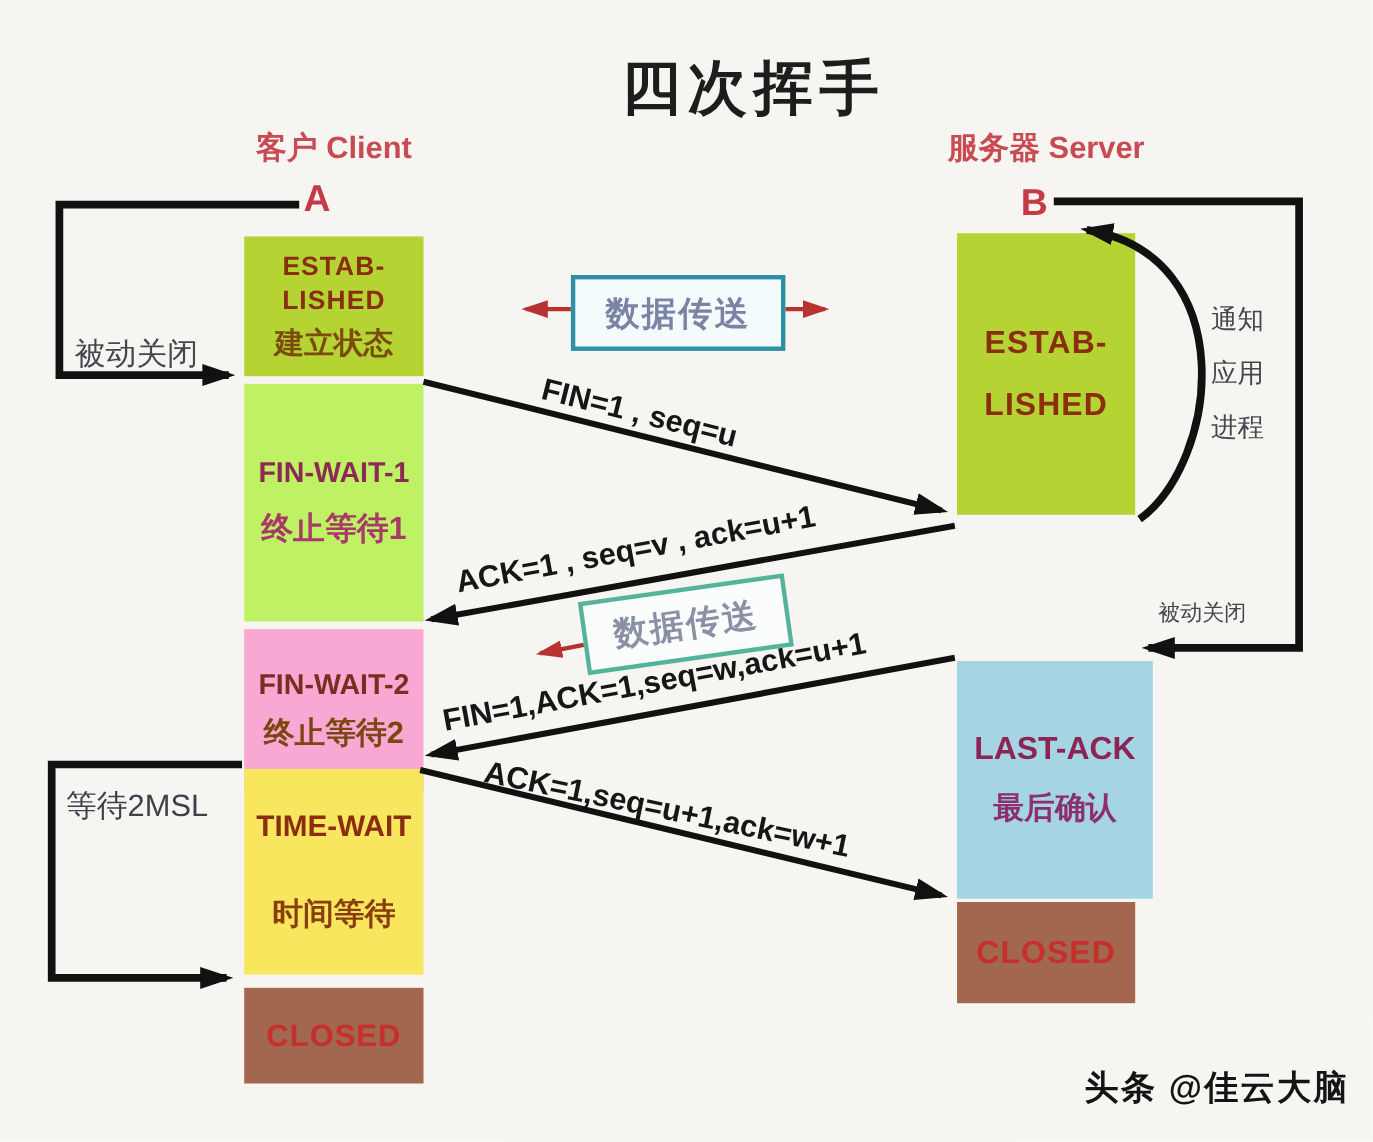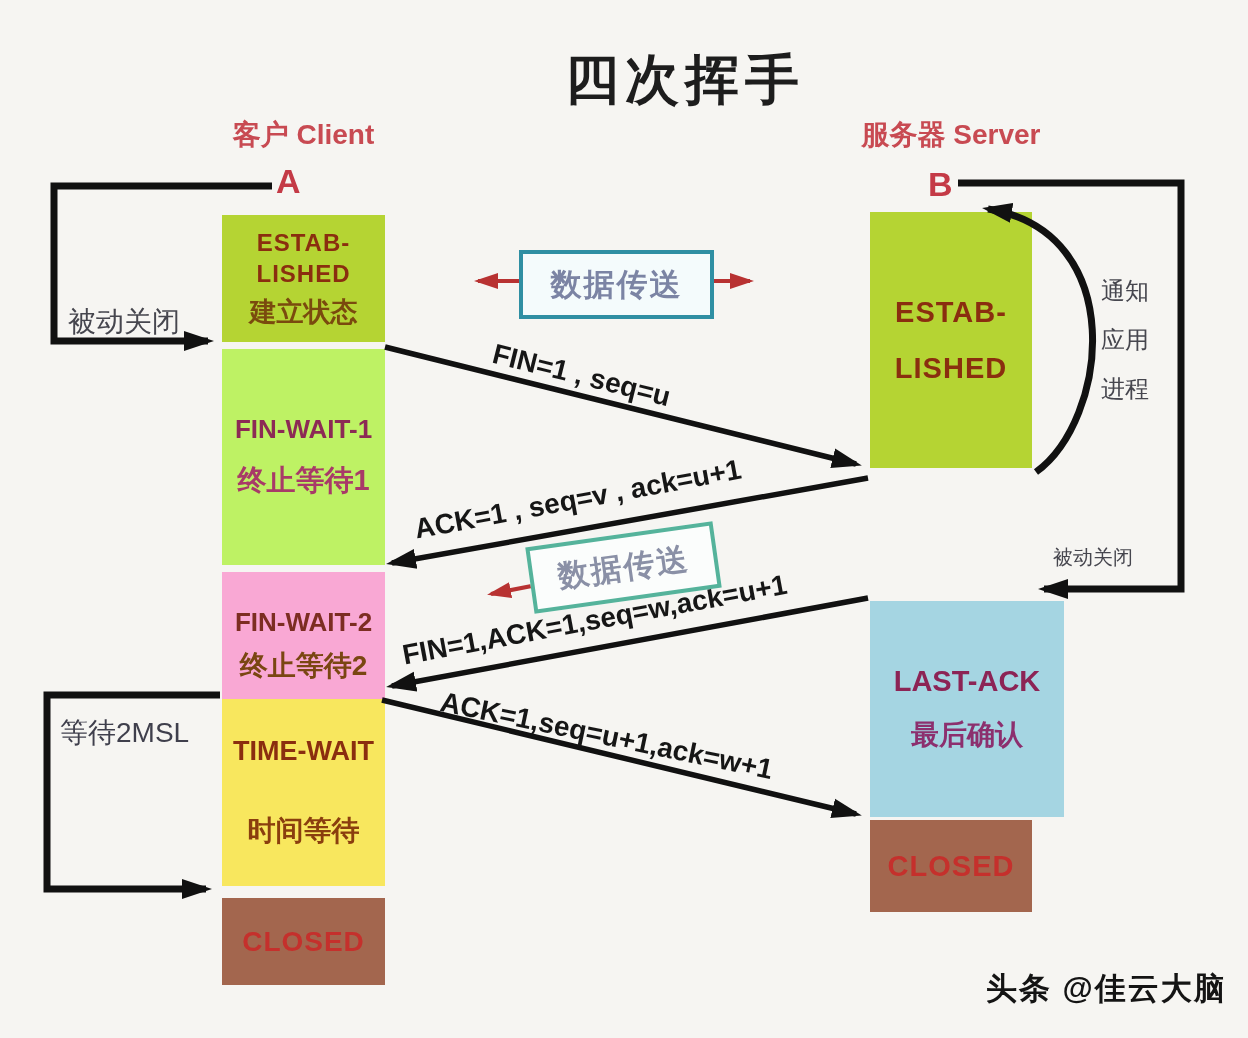--- a/index.html
+++ b/index.html
@@ -32,21 +32,21 @@
   .c-tw{left:222px;top:699px;width:163px;height:187px;background:#f8e75e;gap:23px;}
   .c-tw .en{font-size:27px;color:#8a2e0f;}
   .c-tw .zh{font-size:28px;color:#8a3e0e;margin-top:22px;}
   .c-closed{left:222px;top:898px;width:163px;height:87px;background:#a3664e;}
   .c-closed .en{font-size:28px;color:#c5302c;letter-spacing:1px;}
   .s-estab{left:870px;top:212px;width:162px;height:256px;background:#b5d433;}
   .s-estab .en{font-size:29px;color:#8a2e0f;line-height:56px;letter-spacing:1px;}
   .s-cw{left:870px;top:477px;width:162px;height:115px;background:#d55fd8;}
   .s-cw .en{font-size:25px;color:#7c1f50;}
   .s-cw .zh{font-size:27px;color:#a42a6a;margin-top:8px;}
-  .s-la{left:870px;top:601px;width:194px;height:216px;background:#a5d5e2;}
+  .s-la{left:870px;top:601px;width:178px;height:216px;background:#a5d5e2;}
   .s-la .en{font-size:29px;color:#8c2455;}
   .s-la .zh{font-size:28px;color:#8c2f6e;margin-top:18px;}
   .s-closed{left:870px;top:820px;width:162px;height:92px;background:#a3664e;}
   .s-closed .en{font-size:29px;color:#c5302c;letter-spacing:1px;}
 
   .gray{color:#46464e;font-size:28px;}
   .lbl-active{left:68px;top:303px;}
   .lbl-2msl{left:60px;top:714px;color:#3f3f4c;}
   .lbl-passive{left:1053px;top:544px;font-size:20px;}
   .lbl-notify{left:1093px;top:266px;line-height:49px;font-size:24px;text-align:center;white-space:normal;width:64px;}

